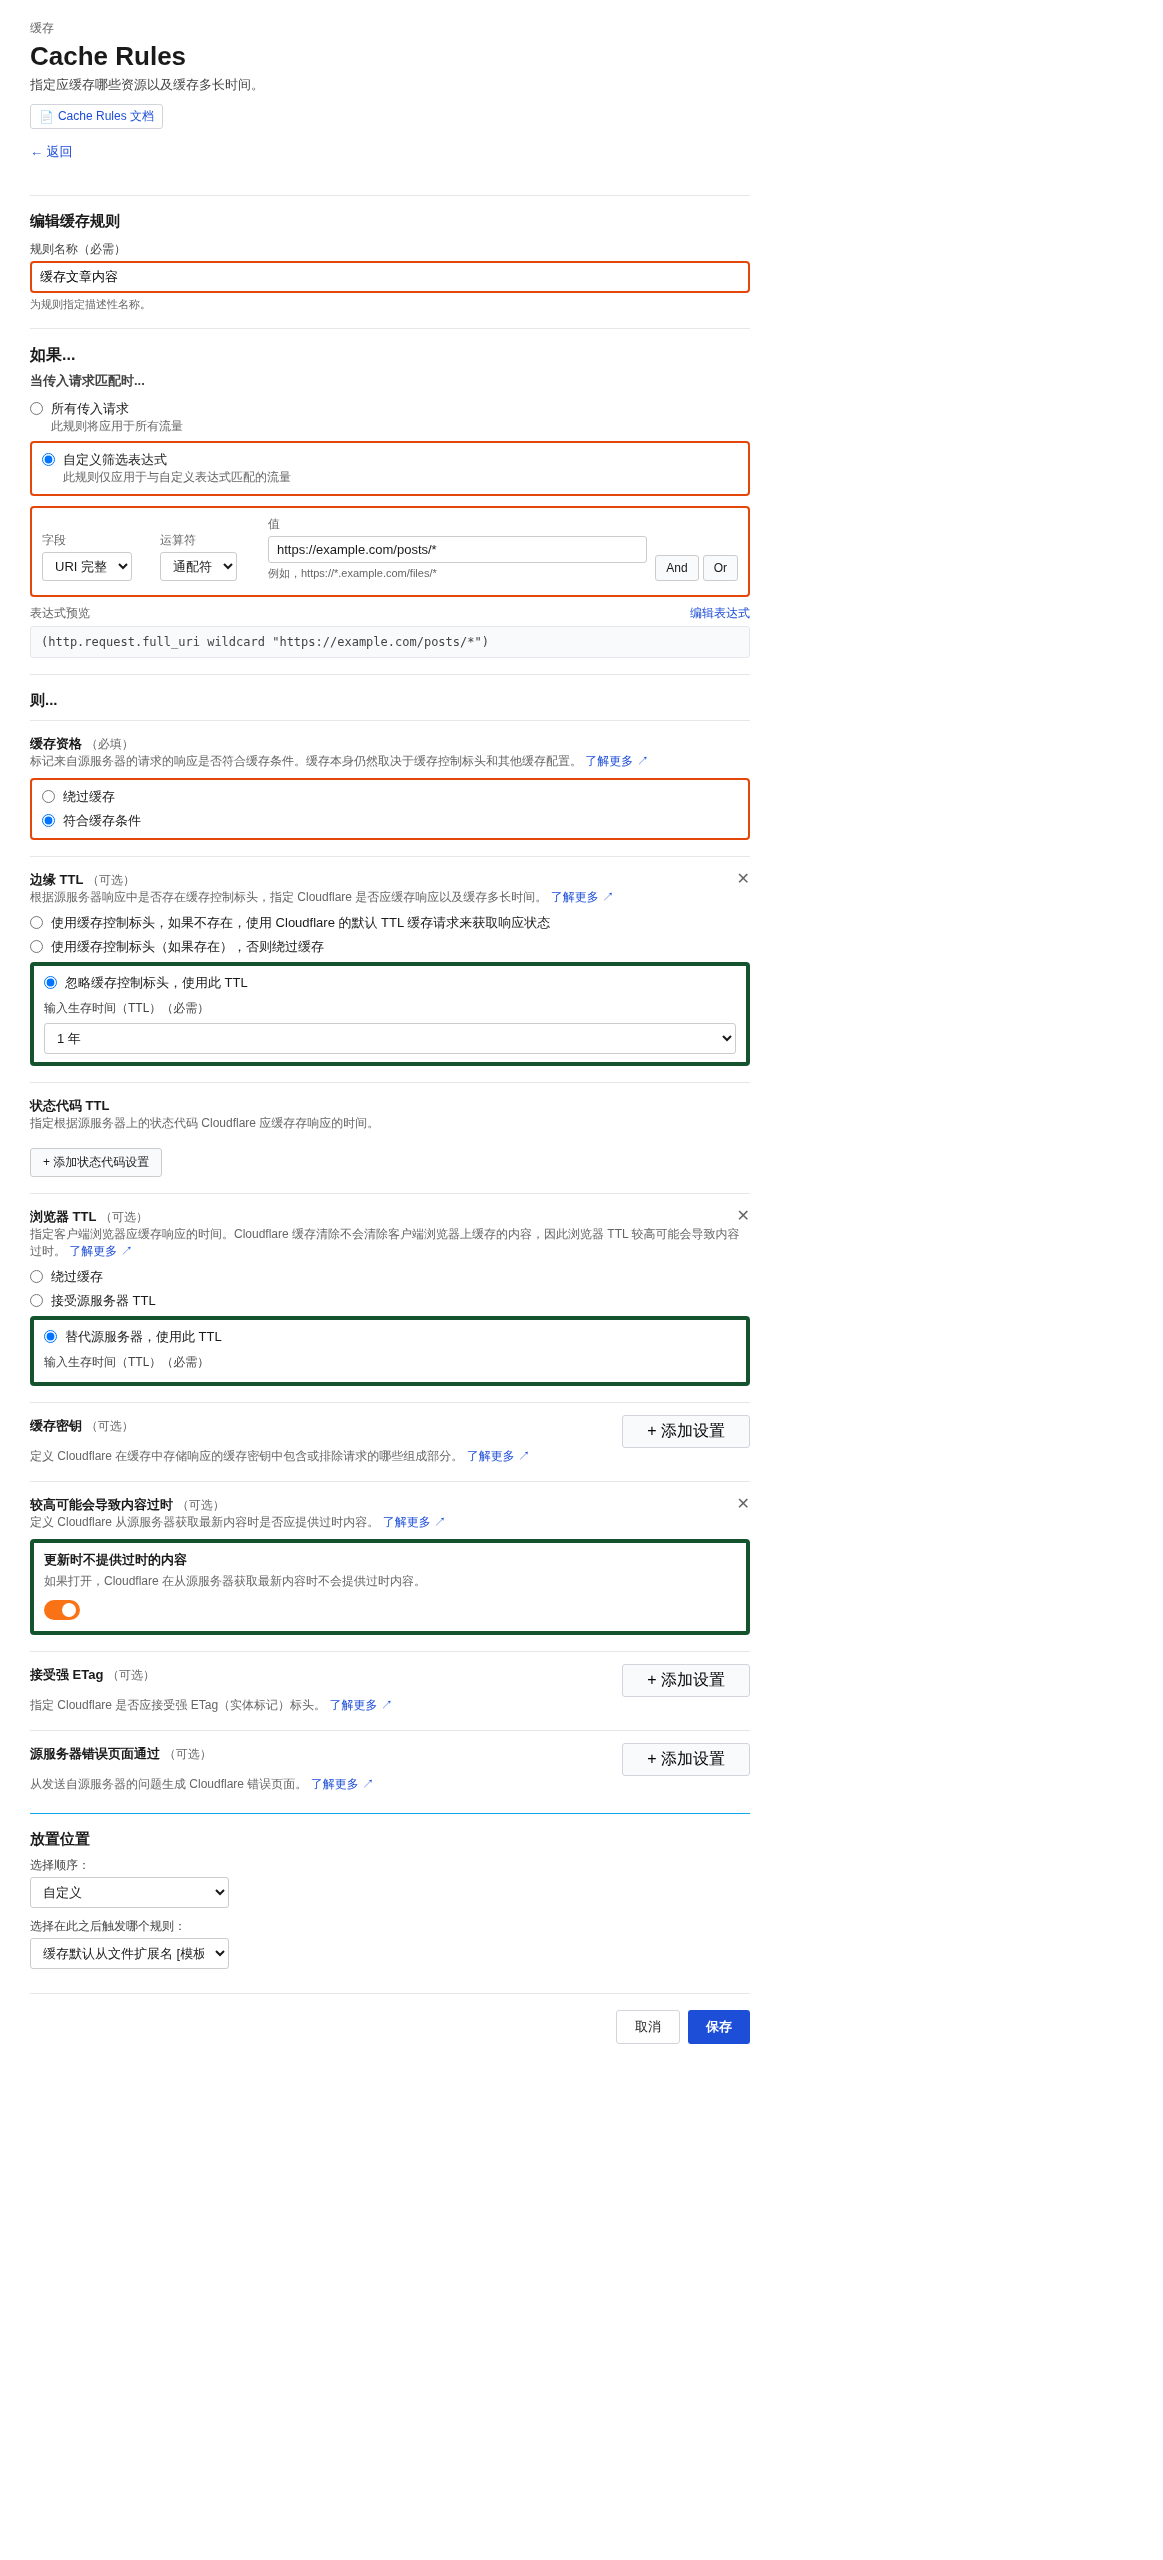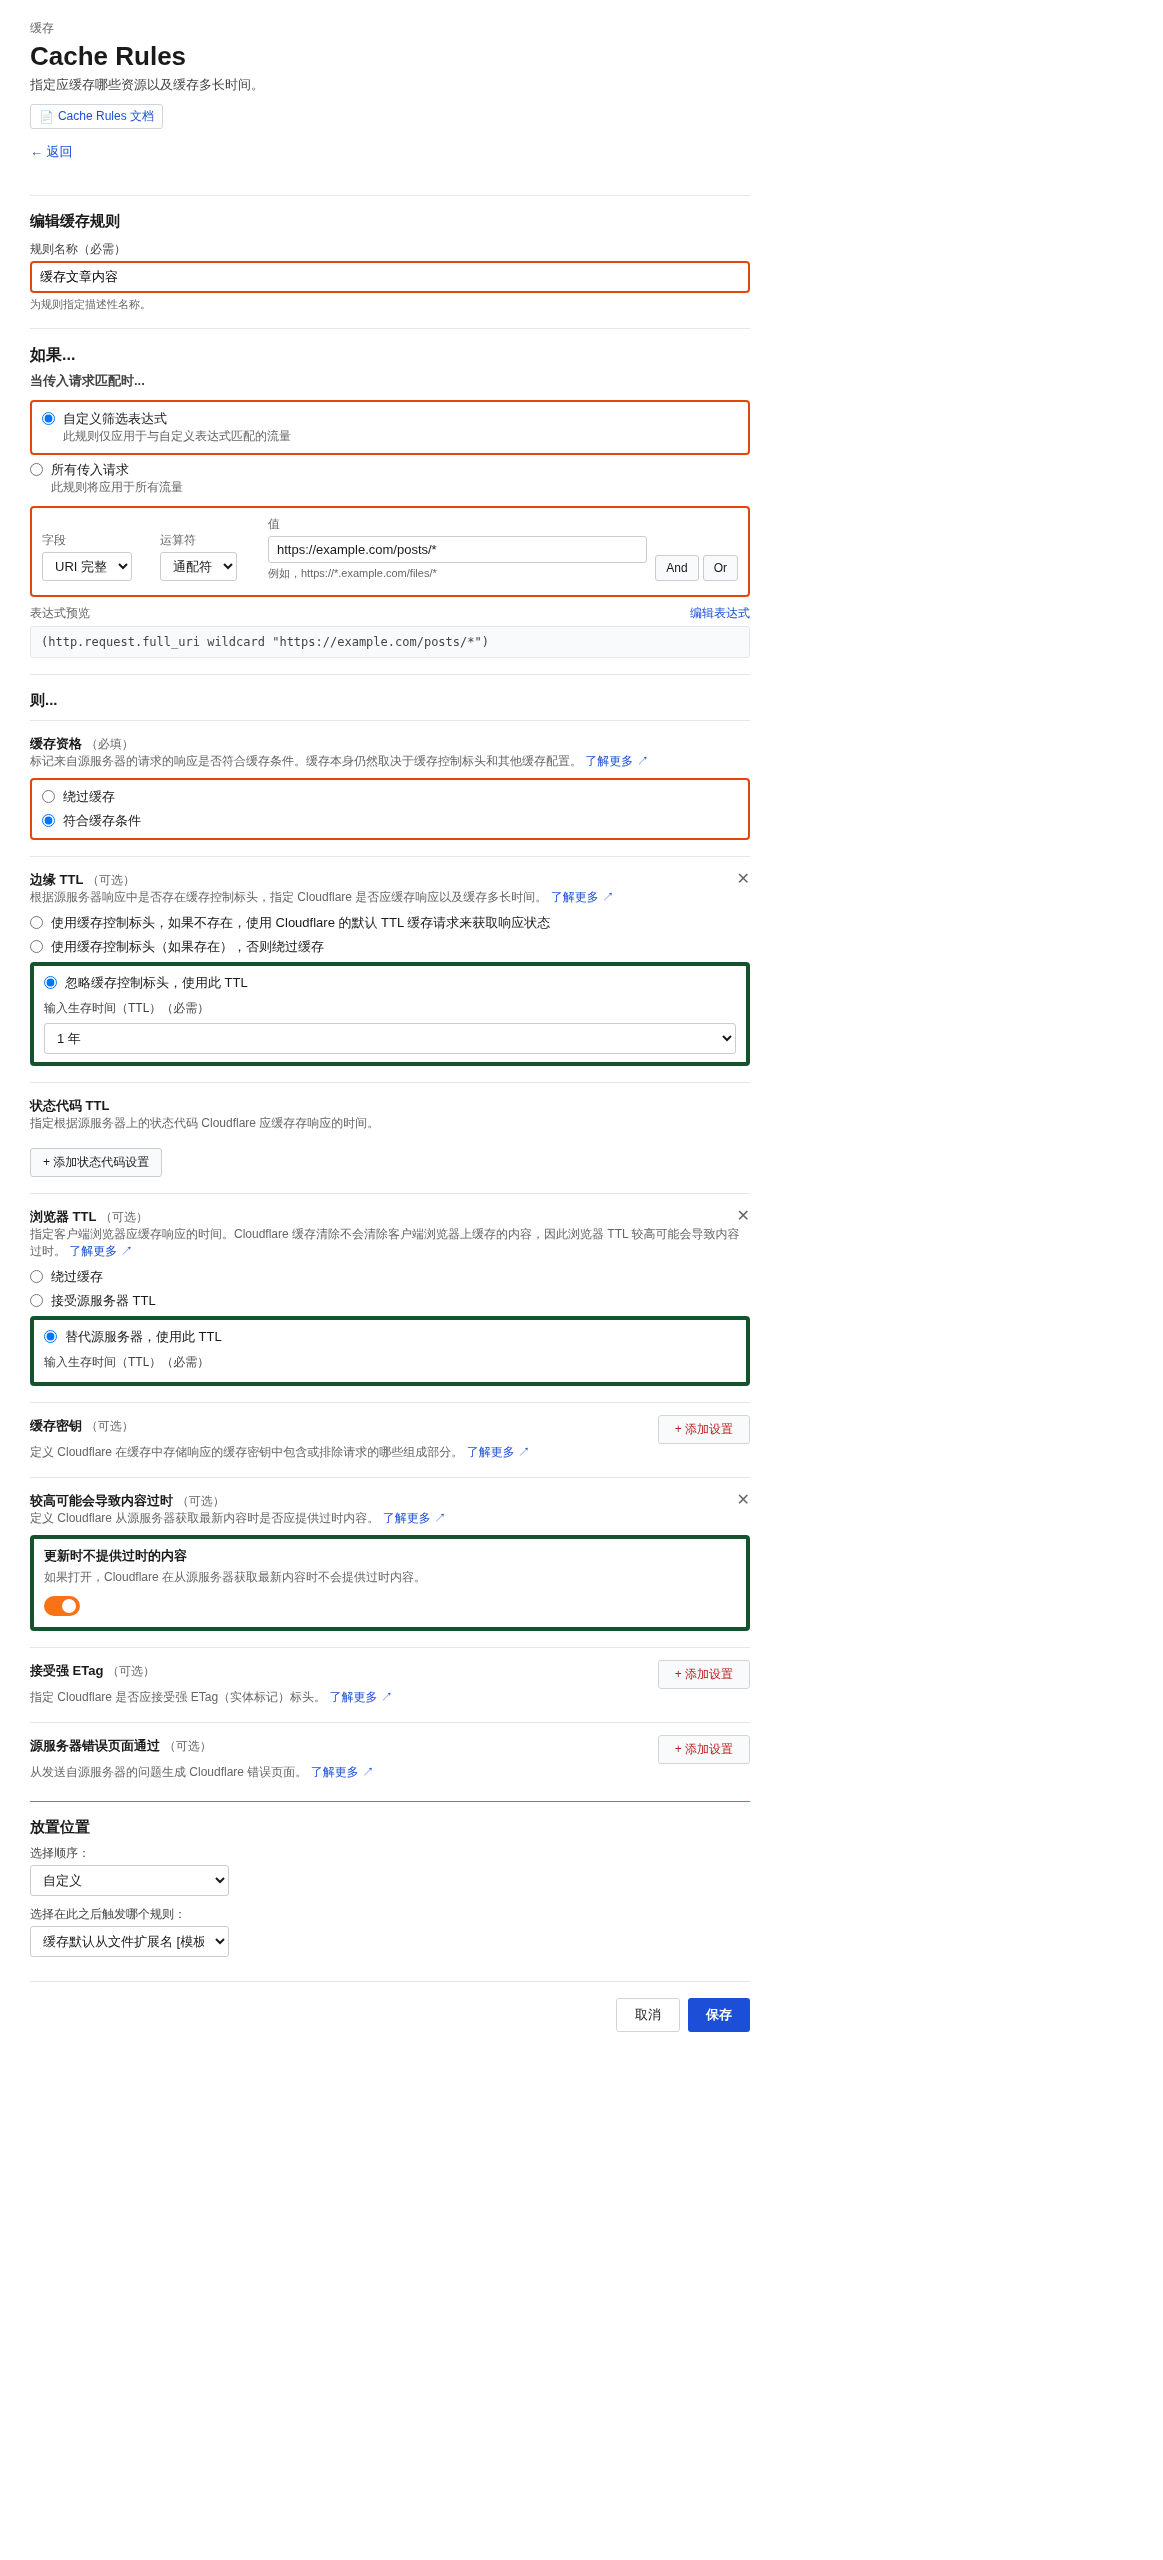--- a/index.html
+++ b/index.html
@@ -241,26 +241,26 @@
       border-radius: 3px;
       font-size: 12px;
       color: #1a1a1a;
       cursor: pointer;
       margin-top: 8px;
     }
     .add-setting-btn {
       display: inline-flex;
       align-items: center;
       gap: 4px;
-      padding: 5px 16px;
+      padding: 5px 24px;
       border: 1px solid #d1d5db;
       background: #f9fafb;
       border-radius: 3px;
-      font-size: 12px;
-      color: #b91c1c;
+      font-size: 16px;
+      color: #000000;
       cursor: pointer;
       float: right;
       margin-top: -2px;
     }
     .toggle-switch {
       width: 36px;
       height: 20px;
       background: #f97316;
       border-radius: 10px;
       position: relative;
@@ -400,33 +400,33 @@
 
 <hr class="divider">
 
 
 <div class="if-section-title">如果...</div>
 <div class="if-sub-title">当传入请求匹配时...</div>
 
 
 <div class="radio-group">
 
+  <div class="radio-item">
+    <input type="radio" name="traffic" style="">
+    <div>
+      <div class="radio-label">所有传入请求</div>
+      <div class="radio-desc">此规则将应用于所有流量</div>
+    </div>
+  </div>
+
   <div class="radio-item highlight-box">
     <input type="radio" name="traffic" checked="" style="">
     <div>
       <div class="radio-label">自定义筛选表达式</div>
       <div class="radio-desc">此规则仅应用于与自定义表达式匹配的流量</div>
-    </div>
-  </div>
-
-  <div class="radio-item">
-    <input type="radio" name="traffic" style="">
-    <div>
-      <div class="radio-label">所有传入请求</div>
-      <div class="radio-desc">此规则将应用于所有流量</div>
     </div>
   </div>
 </div>
 
 
 <div style="margin-bottom: 4px;">
   <div class="field-row-wrapper">
     <div class="field-row">
       <div class="field-col uri-col">
         <label>字段</label>

